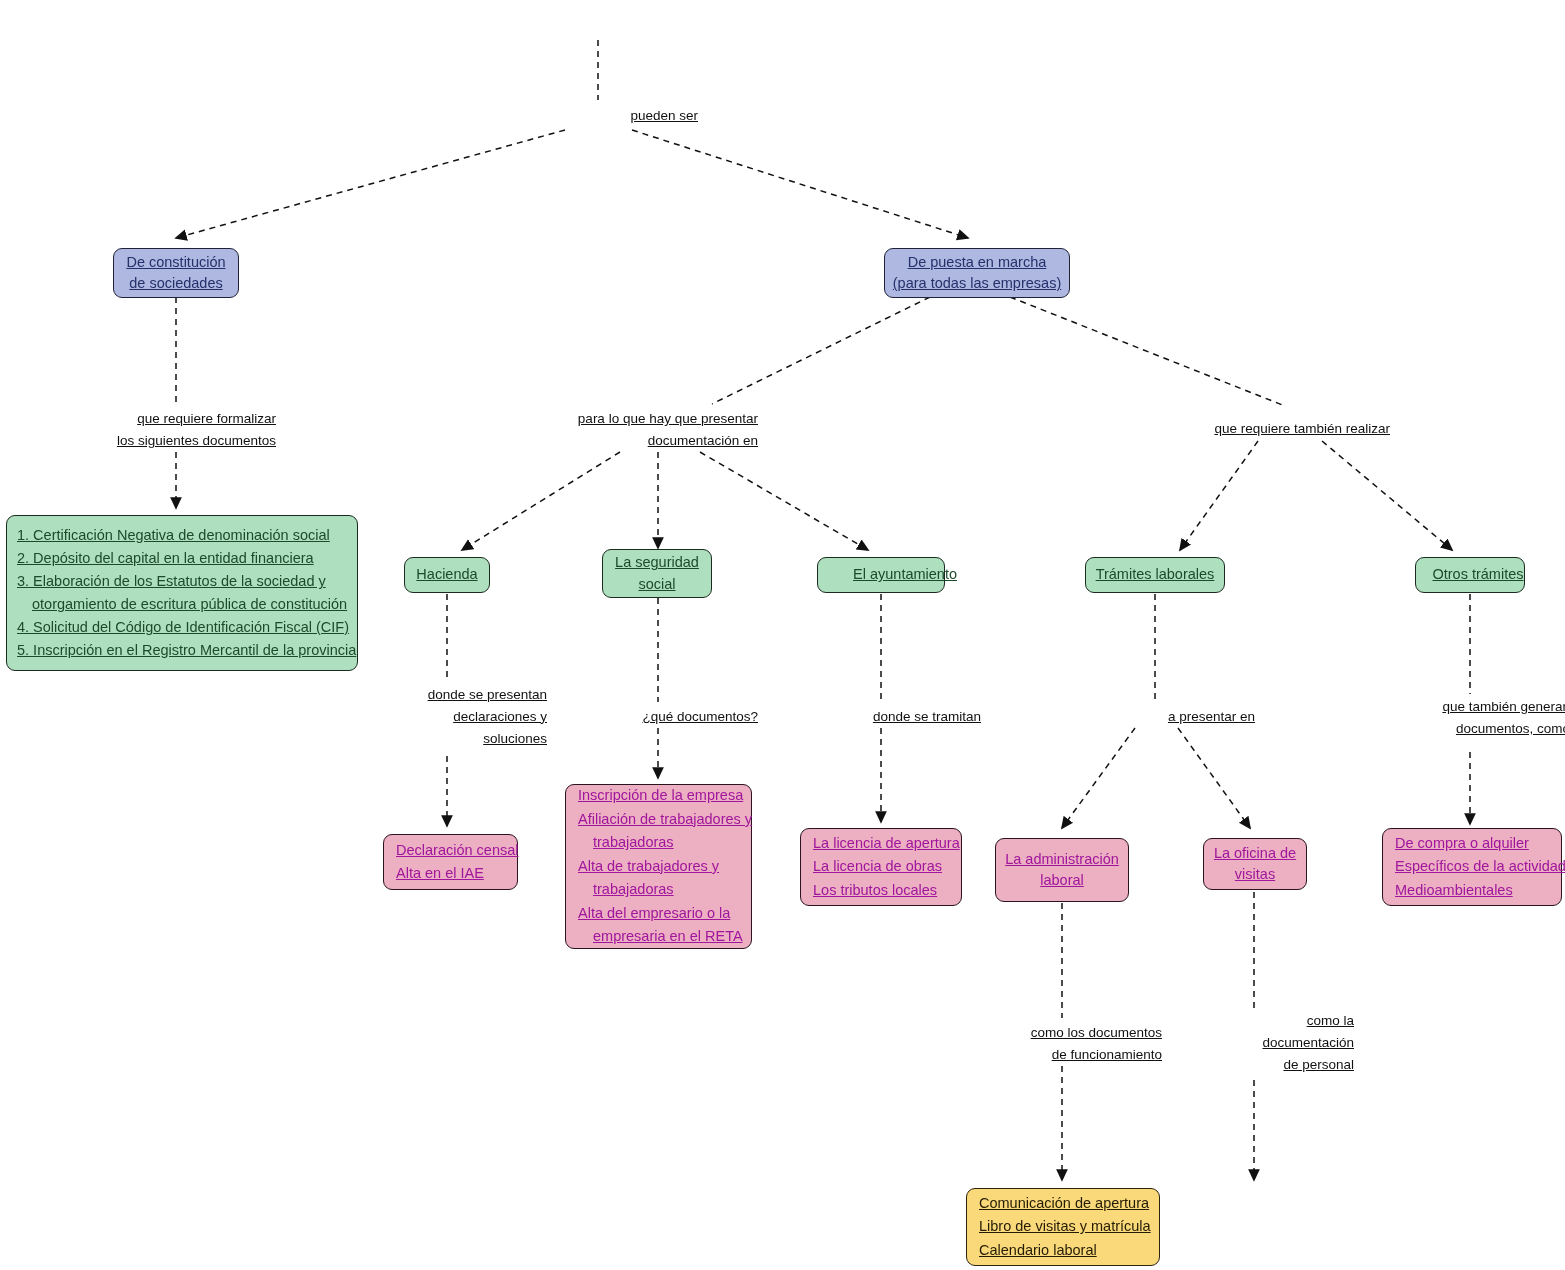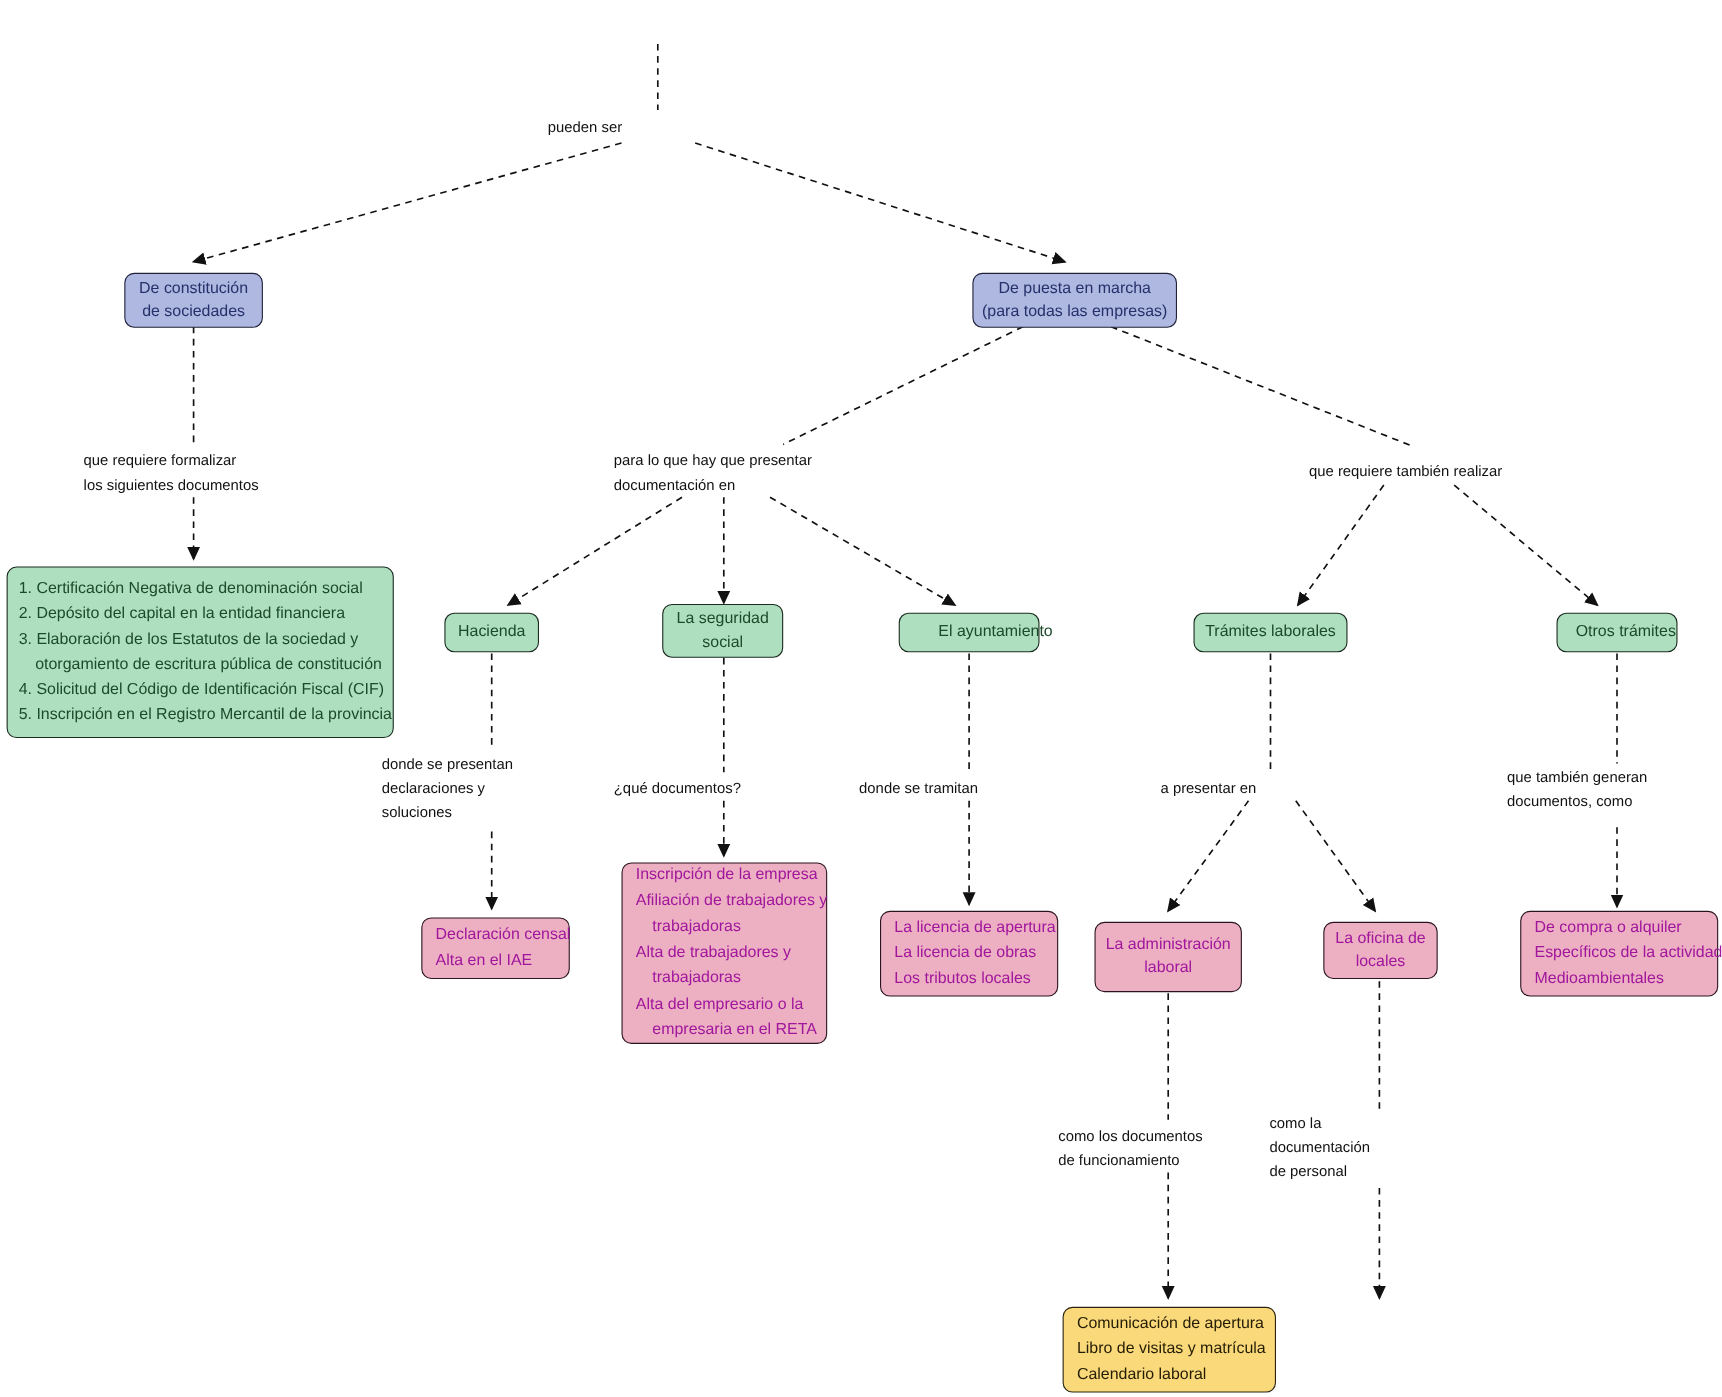--- a/index.html
+++ b/index.html
@@ -20,42 +20,42 @@
     text-align:center;line-height:1.1;
   }
 
   
   .box{
     border:1.3px solid #111111;border-radius:9px;
     display:flex;flex-direction:column;align-items:center;justify-content:center;
     text-align:center;font-size:14.5px;line-height:1.45;
   }
   .box.left{align-items:flex-start;text-align:left;}
-  .box .ln{white-space:nowrap;}
+  .box .ln{white-space:nowrap;text-decoration:underline;}
 
   .blue{background:#aeb8e0;border-color:#20223a;color:#26306b;}
   .green{background:#aee0c0;border-color:#1b2b1f;color:#1d4a2a;}
   .pink{background:#edafc2;border-color:#2a1420;color:#a0169c;}
   .yellow{background:#fad97a;border-color:#2b2410;color:#241c05;}
 
   
   .listbox{
     padding:9px 12px 9px 10px;
   }
   .listbox .ln{font-size:14.5px;line-height:1.58;}
   .indent{padding-left:15px;}
 
   
   .contentbox{padding:8px 12px;}
   .contentbox .ln{font-size:14.5px;line-height:1.62;}
 
   
   .linklabel{
     position:absolute;font-size:13.5px;color:#111111;line-height:1.62;
-    text-align:left;white-space:nowrap;
+    text-align:right;white-space:nowrap;text-decoration:underline;
   }
 </style>
 </head>
 <body>
 
 <div id="canvas">
 
   <svg class="links" viewBox="0 0 1565 1270">
     <defs>
       <marker id="ah" markerWidth="9" markerHeight="9" refX="7.2" refY="4.5" orient="auto" markerUnits="strokeWidth">
@@ -221,21 +221,21 @@
     <span class="ln">Los tributos locales</span>
   </div>
 
   <div class="node box pink" style="left:995px;top:838px;width:134px;height:64px;">
     <span class="ln">La administración</span>
     <span class="ln">laboral</span>
   </div>
 
   <div class="node box pink" style="left:1203px;top:838px;width:104px;height:52px;">
     <span class="ln">La oficina de</span>
-    <span class="ln">locales</span>
+    <span class="ln">visitas</span>
   </div>
 
   <div class="node box pink left contentbox" style="left:1382px;top:828px;width:180px;height:78px;">
     <span class="ln">De compra o alquiler</span>
     <span class="ln">Específicos de la actividad</span>
     <span class="ln">Medioambientales</span>
   </div>
 
   <div class="node box yellow left contentbox" style="left:966px;top:1188px;width:194px;height:78px;">
     <span class="ln">Comunicación de apertura</span>

